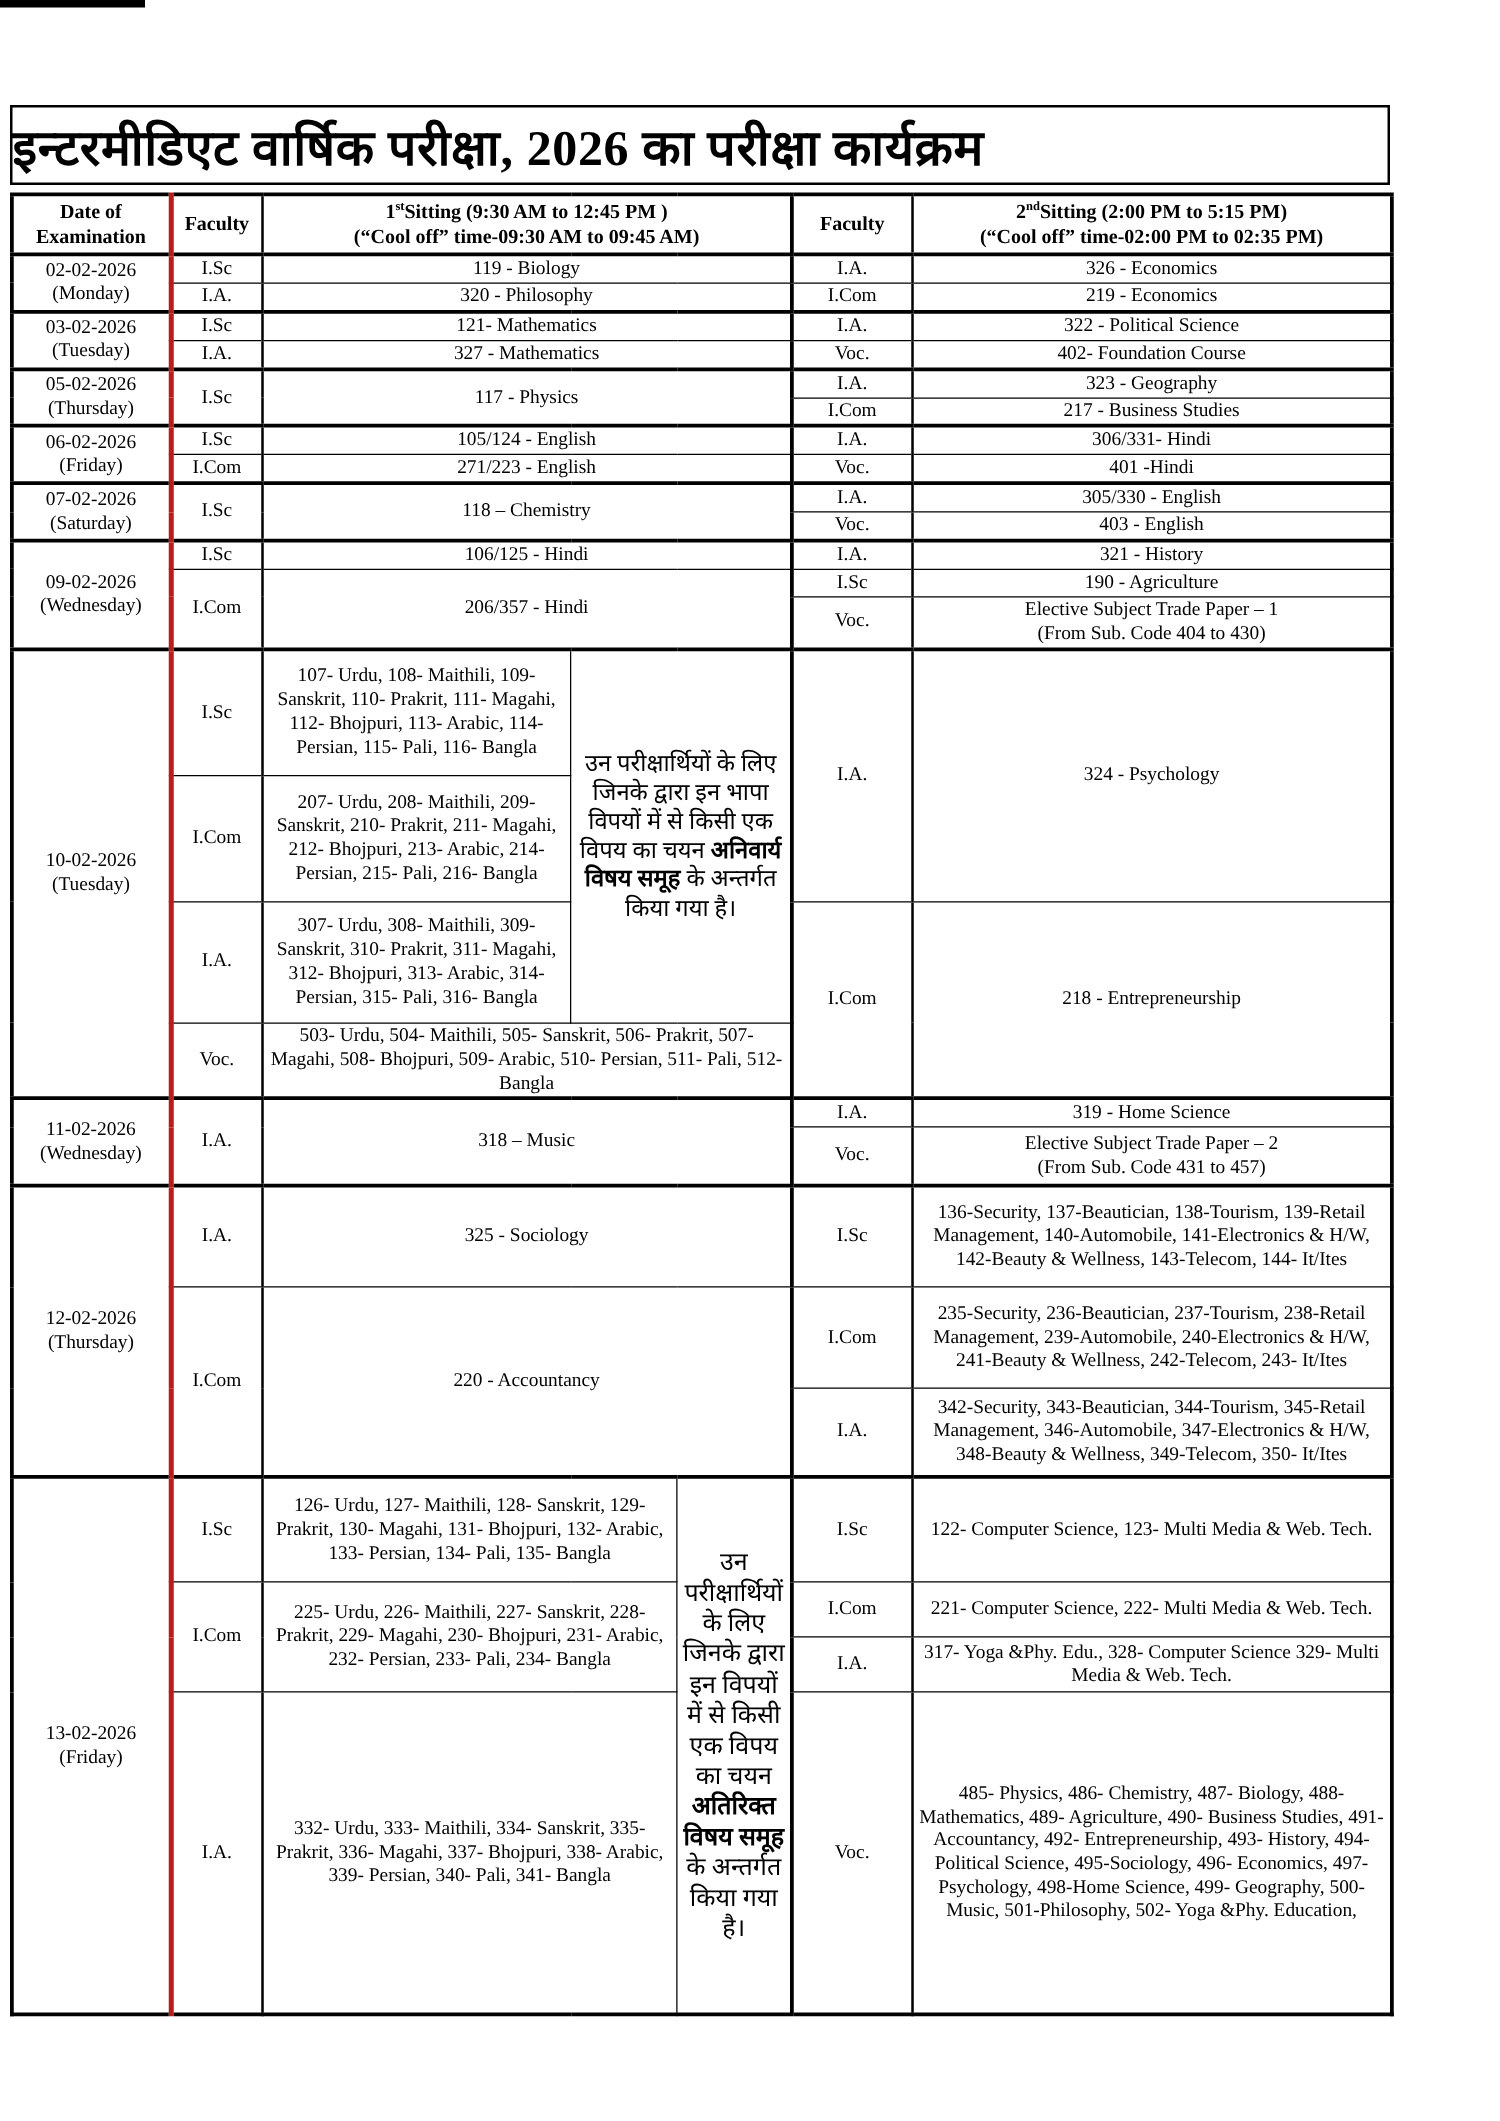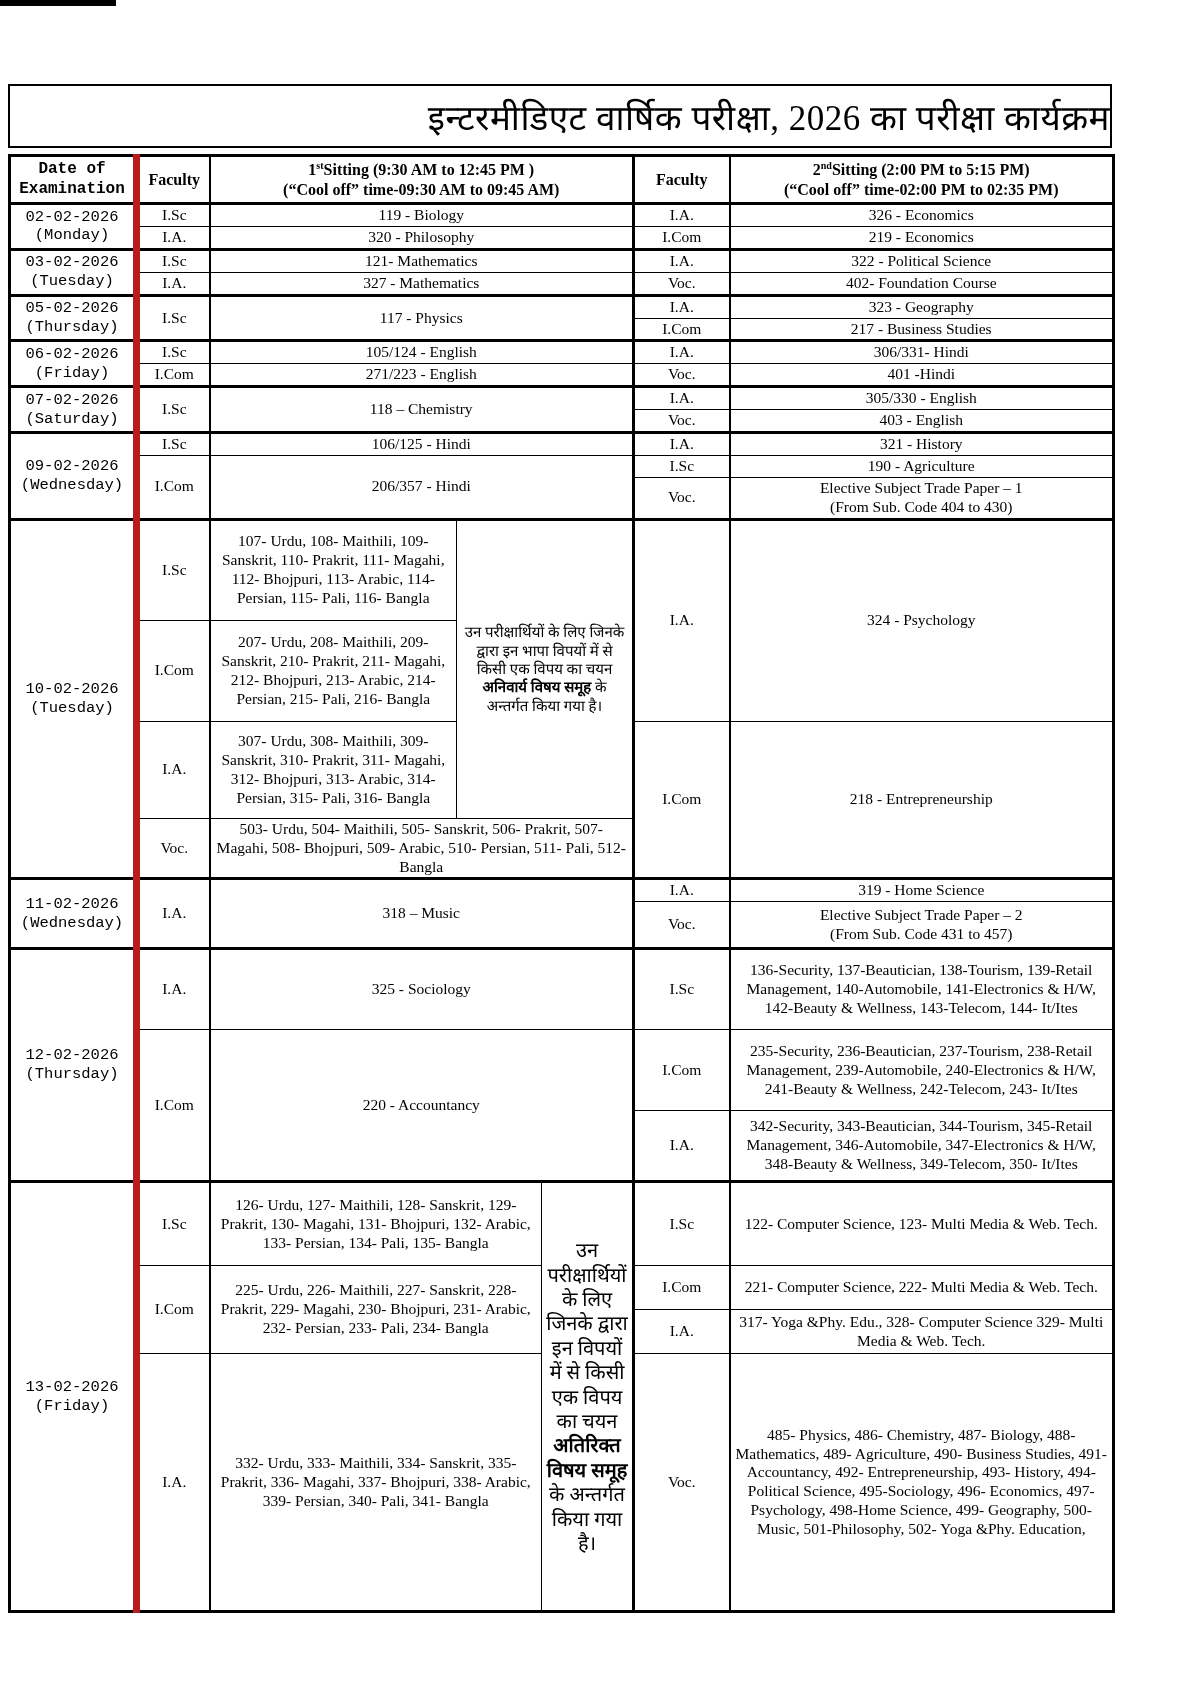--- a/index.html
+++ b/index.html
@@ -4,35 +4,35 @@
 <style>
   html,body{margin:0;padding:0;}
   body{
     width:1200px;height:1697px;position:relative;
     background:#ffffff;color:#000;
     font-family:"Liberation Serif","DejaVu Serif",serif;
   }
   .scan-bar{position:absolute;left:0;top:0;width:116px;height:6px;background:#000;}
   .content{position:absolute;left:8px;top:84px;width:1104px;}
   .title-box{
-    border:2.5px solid #000;height:60px;display:flex;align-items:center;justify-content:flex-end;
-    font-size:35px;font-weight:normal;letter-spacing:.5px;
+    border:2.5px solid #000;height:60px;display:flex;align-items:center;justify-content:flex-start;
+    font-size:40px;font-weight:bold;letter-spacing:.5px;
   }
   table.sched{
     border-collapse:collapse;table-layout:fixed;width:1104px;margin-top:6px;
     border:3px solid #000;
   }
   td{
     border:1px solid #000;text-align:center;vertical-align:middle;
     font-size:15.5px;line-height:1.22;padding:1px 4px;overflow:hidden;
   }
   tr.gs > td{border-top:3px solid #000;}
-  .c-date{border-right:7px solid #b91c1c;font-family:Liberation Mono, monospace;}
+  .c-date{border-right:4px solid #b91c1c;}
   .c-fac{border-left:2px solid #000;border-right:2px solid #000;}
-  .c-note{border-left:1.5px solid #000;font-size:15px;padding:1px 3px;}
+  .c-note{border-left:1.5px solid #000;font-size:19px;padding:1px 3px;}
   .c-note-sm{border-left:1.5px solid #000;font-size:20px;padding:1px 2px;}
   .c-fac2{border-left:3px solid #000;border-right:2px solid #000;}
   .hd td{font-weight:bold;font-size:16px;}
   .ml{white-space:pre-line;}
   sup{font-size:10px;vertical-align:super;line-height:0;}
   .note-b{font-weight:bold;}
 </style>
 </head>
 <body>
 

